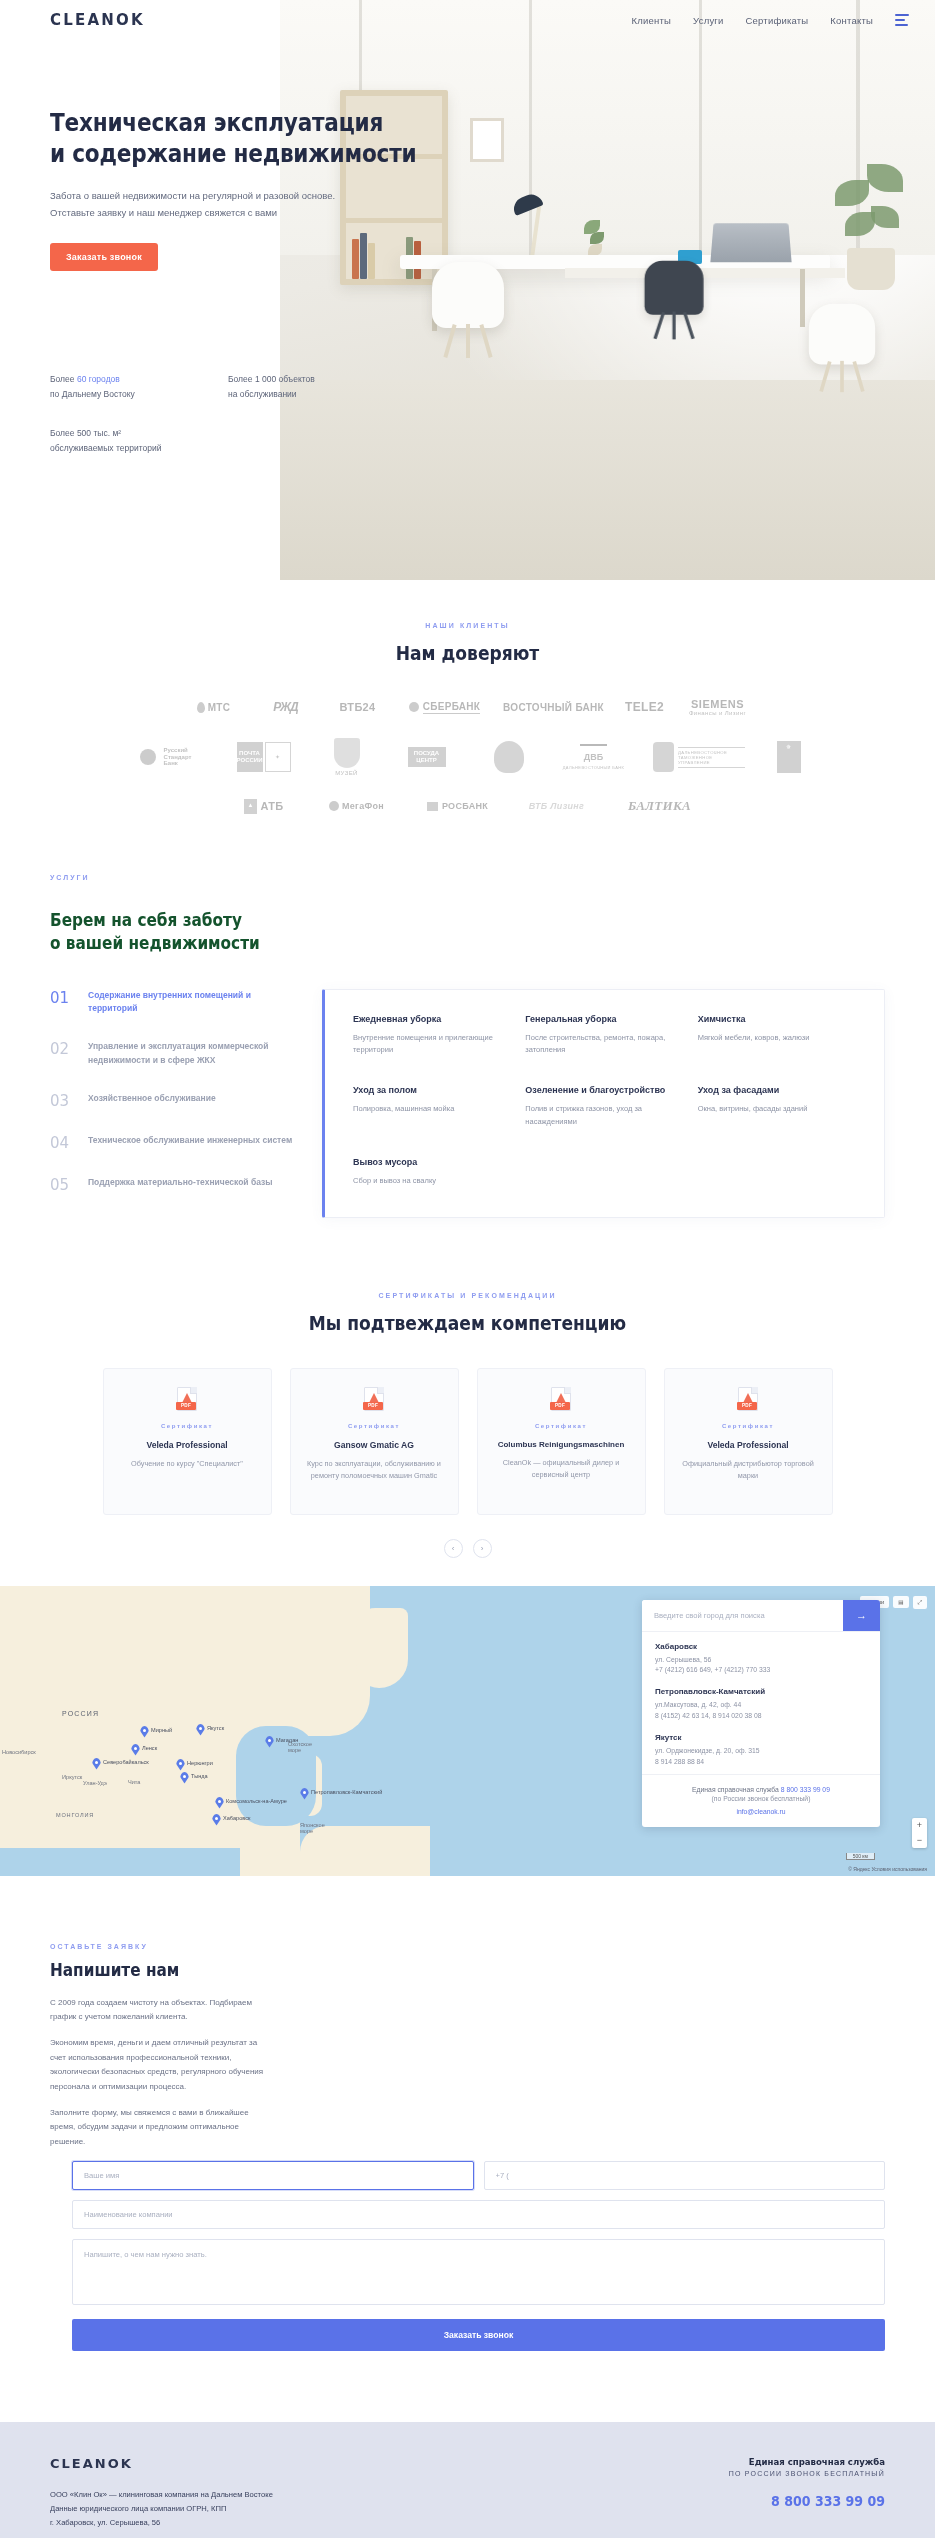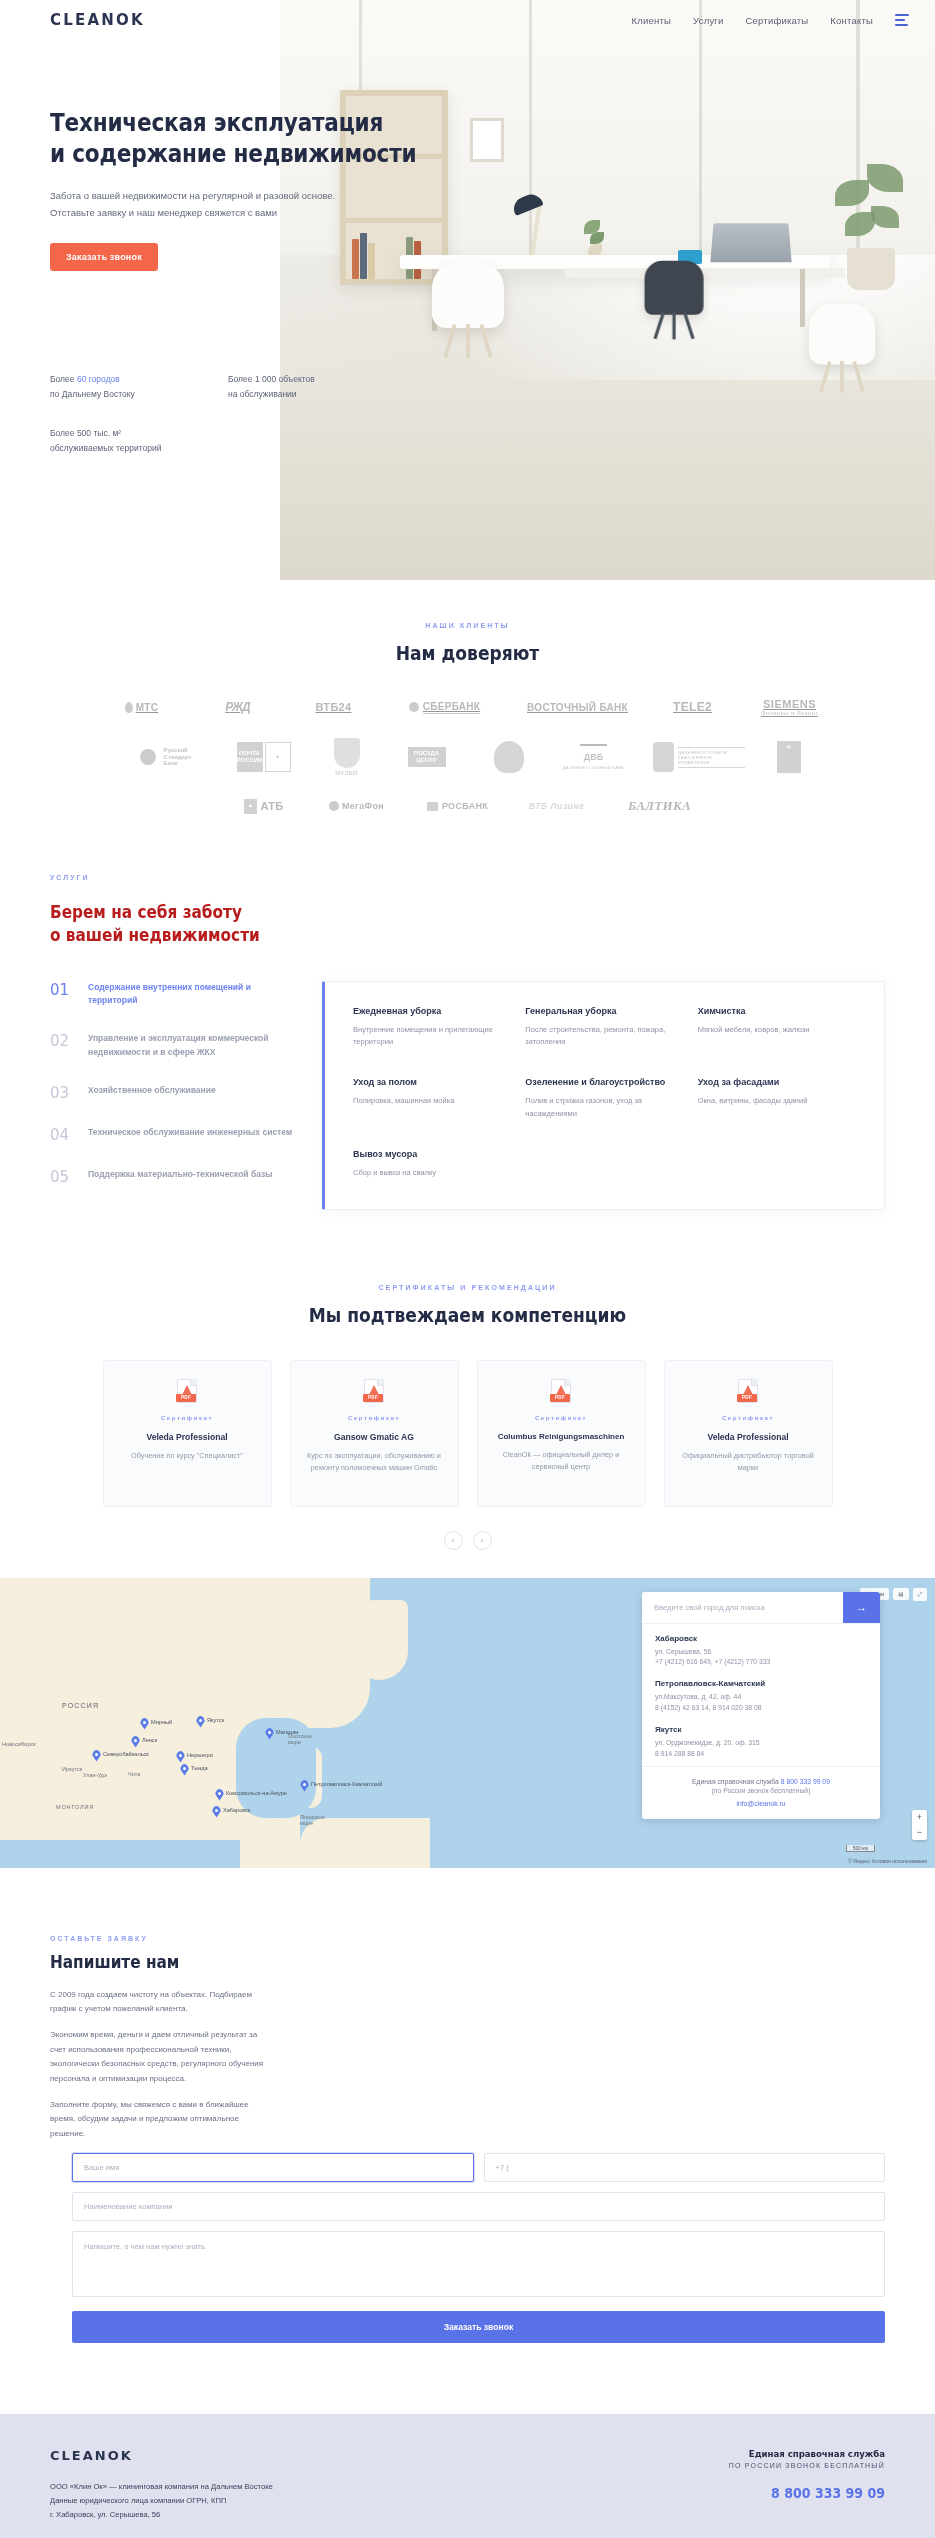--- a/index.html
+++ b/index.html
@@ -127,23 +127,23 @@
   .lg-small { font-size: 6px; color: #888; letter-spacing: .4px; }
   .lg-box { background:#a9a9a9; color:#fff; font-size:6px; font-weight:700; padding:3px 4px; line-height:1.15; text-align:center; }
   .lg-shield { width:26px; height:30px; background:#b4b4b4; border-radius:3px 3px 14px 14px; opacity:.8;}
   .lg-circ { width:18px;height:18px;border-radius:50%;background:#9e9e9e; }
   .lg-emb { width:30px;height:32px;background:#b0b0b0;border-radius:4px; }
 
   
   .services { padding: 60px 0 40px; }
   .svc-eyebrow { font-size:7px; font-weight:700; letter-spacing:2px; color:#8e9cf0; text-transform:uppercase; }
   .svc-head {
-    margin-top: 20px;
+    margin-top: 28px;
     font-family: "DejaVu Sans Condensed","DejaVu Sans", sans-serif;
-    font-weight:700; font-size: 17px; line-height:1.34; color:#b91c1c;
+    font-weight:700; font-size: 17px; line-height:1.34; color:#14532d;
   }
   .svc-wrap { display:flex; margin-top: 34px; }
   .svc-nav { width: 248px; }
   .svc-item { display:flex; gap:16px; margin-bottom: 24px; cursor:pointer; }
   .svc-num { font-family:"DejaVu Sans", sans-serif; font-size: 15px; font-weight:400; color:#c3c8d8; min-width:22px; }
   .svc-item.active .svc-num { color:#6b82ef; }
   .svc-lbl { font-size: 8.5px; line-height:1.62; color:#9aa0b2; font-weight:700; }
   .svc-item.active .svc-lbl { color:#6b82ef; }
   .svc-panel {
     flex:1; margin-left: 24px; background:#fff; border:1px solid #eceef5;
@@ -364,21 +364,21 @@
           <span>обслуживаемых территорий</span>
         </div>
       </div>
     </div>
   </section>
 
   <section class="section clients">
     <div class="eyebrow">Наши клиенты</div>
     <div class="sec-title">Нам доверяют</div>
 
-    <div class="logo-row" style="gap:38px;text-decoration:underline;">
+    <div class="logo-row" style="gap:14px;">
       <div class="logo-cell" style="width:62px;">
         <span class="lg-circ" style="width:8px;height:11px;border-radius:50% 50% 50% 50%/60% 60% 40% 40%;margin-right:3px;"></span>
         <span class="lg-text">МТС</span>
       </div>
       <div class="logo-cell" style="width:54px;">
         <span class="lg-text" style="font-style:italic;font-size:12px;letter-spacing:-1px;">РЖД</span>
       </div>
       <div class="logo-cell" style="width:62px;">
         <span class="lg-text" style="font-size:11px;">ВТБ24</span>
       </div>

